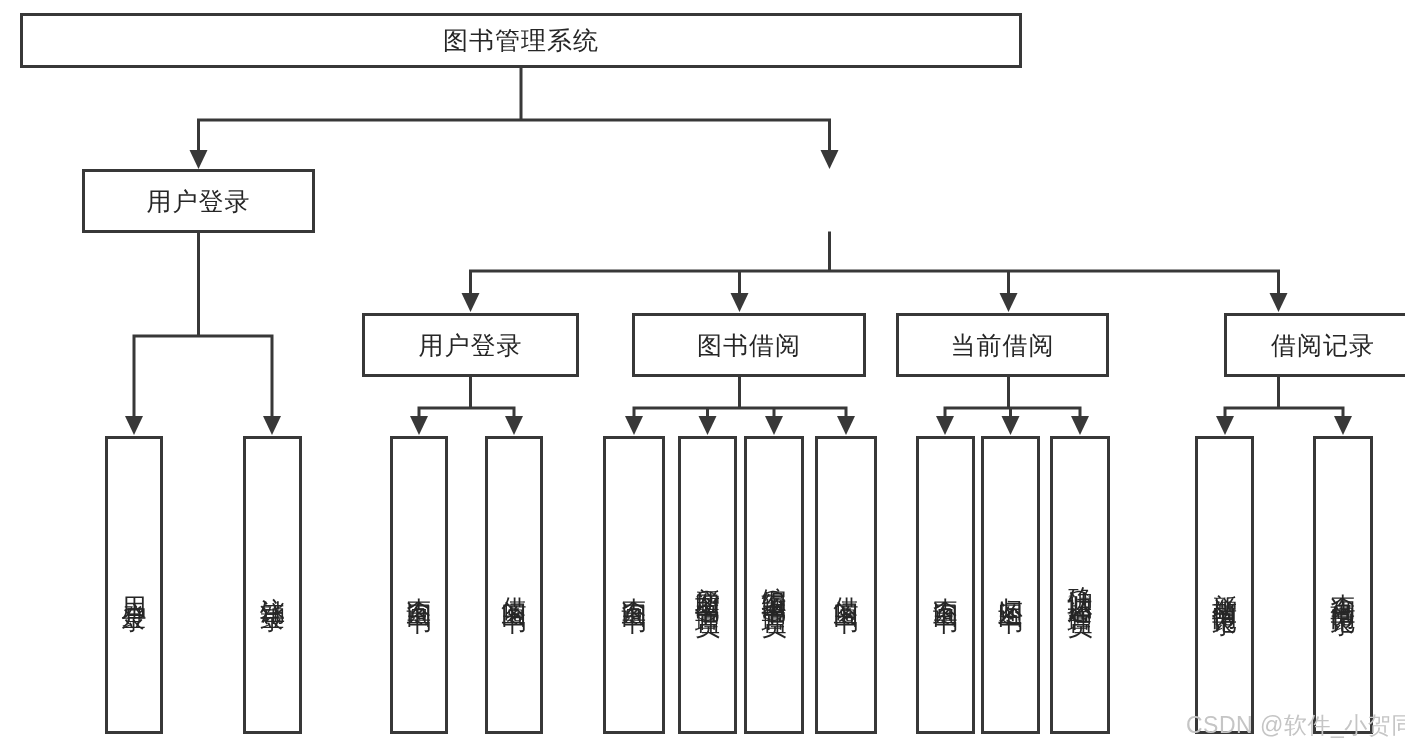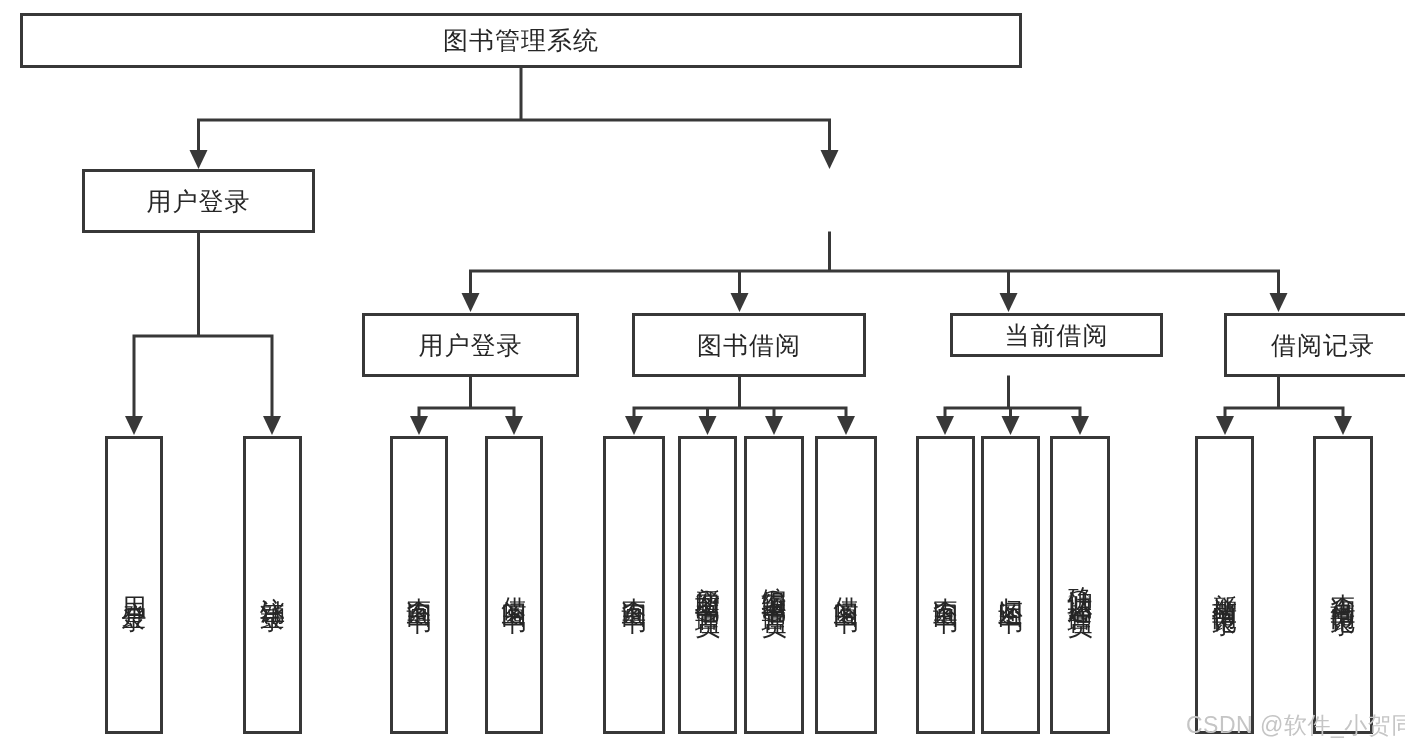--- a/index.html
+++ b/index.html
@@ -127,21 +127,21 @@
   <div class="box" style="left:82px;top:169px;width:233px;height:64px">
     <span class="hlabel">用户登录</span>
   </div>
 
   <div class="box" style="left:362px;top:313px;width:217px;height:64px">
     <span class="hlabel">用户登录</span>
   </div>
   <div class="box" style="left:632px;top:313px;width:234px;height:64px">
     <span class="hlabel">图书借阅</span>
   </div>
-  <div class="box" style="left:950px;top:313px;width:213px;height:44px">
+  <div class="box" style="left:896px;top:313px;width:213px;height:64px">
     <span class="hlabel">当前借阅</span>
   </div>
   <div class="box" style="left:1224px;top:313px;width:198px;height:64px">
     <span class="hlabel">借阅记录</span>
   </div>
 
   <div class="box leaf" style="left:105px;width:58px">
     <span class="vlabel">用户登录</span>
   </div>
   <div class="box leaf" style="left:243px;width:59px">

